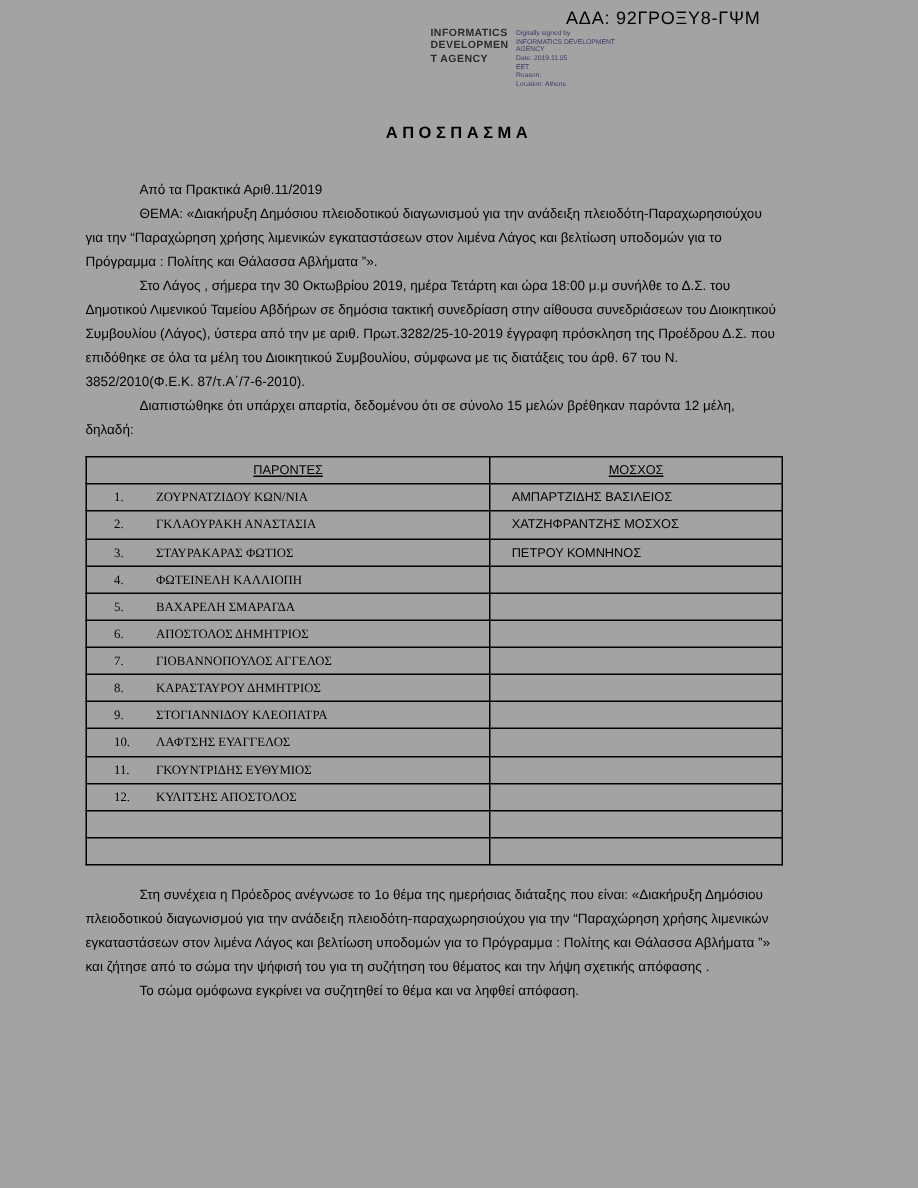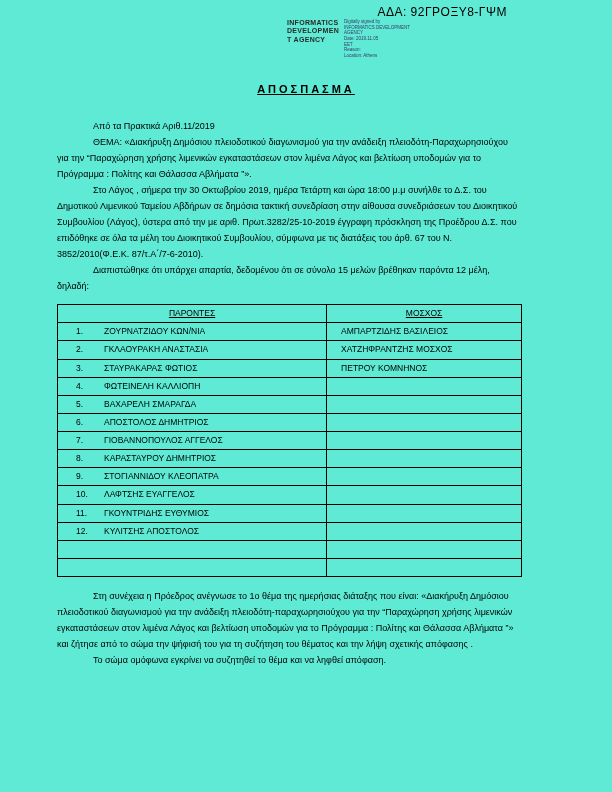--- a/index.html
+++ b/index.html
@@ -1,21 +1,21 @@
 <!DOCTYPE html>
 <html><head>
 <meta charset="utf-8">
 <style>
   html, body { margin: 0; padding: 0; background: #e8e8e8; }
   .page {
     position: relative;
     width: 612px;
     height: 792px;
     margin: 0 auto;
-    background: #5eead4;
+    background: #a3a3a3;
     font-family: "Liberation Sans", sans-serif;
     color: #000;
     overflow: hidden;
   }
   .ada {
     position: absolute;
     top: 5px;
     right: 105px;
     font-size: 12px;
     letter-spacing: 0.5px;
@@ -43,21 +43,20 @@
   }
   .doc-title {
     position: absolute;
     top: 83px;
     left: 0;
     right: 0;
     text-align: center;
     font-size: 11px;
     font-weight: bold;
     letter-spacing: 3px;
-    text-decoration: underline;
   }
   .content {
     position: absolute;
     top: 118px;
     left: 57px;
     width: 465px;
     font-size: 9px;
     line-height: 1.78;
   }
   .content p { margin: 0; }
@@ -76,21 +75,21 @@
     border: 1px solid #000;
     padding: 1px 4px;
     height: 15px;
     vertical-align: middle;
   }
   table.attendance th {
     font-weight: normal;
     text-decoration: underline;
     text-align: center;
   }
-  table.attendance td.present-cell { width: 58%; padding-left: 18px; }
+  table.attendance td.present-cell { width: 58%; padding-left: 18px; font-family: Liberation Serif, serif; }
   table.attendance td.absent-cell  { padding-left: 14px; }
   .row-num { display: inline-block; width: 28px; }
   .closing { margin-top: 11px; }
 </style>
 </head>
 <body>
 
 <div class="page">
 
   <div class="ada">ΑΔΑ: 92ΓΡΟΞΥ8-ΓΨΜ</div>

